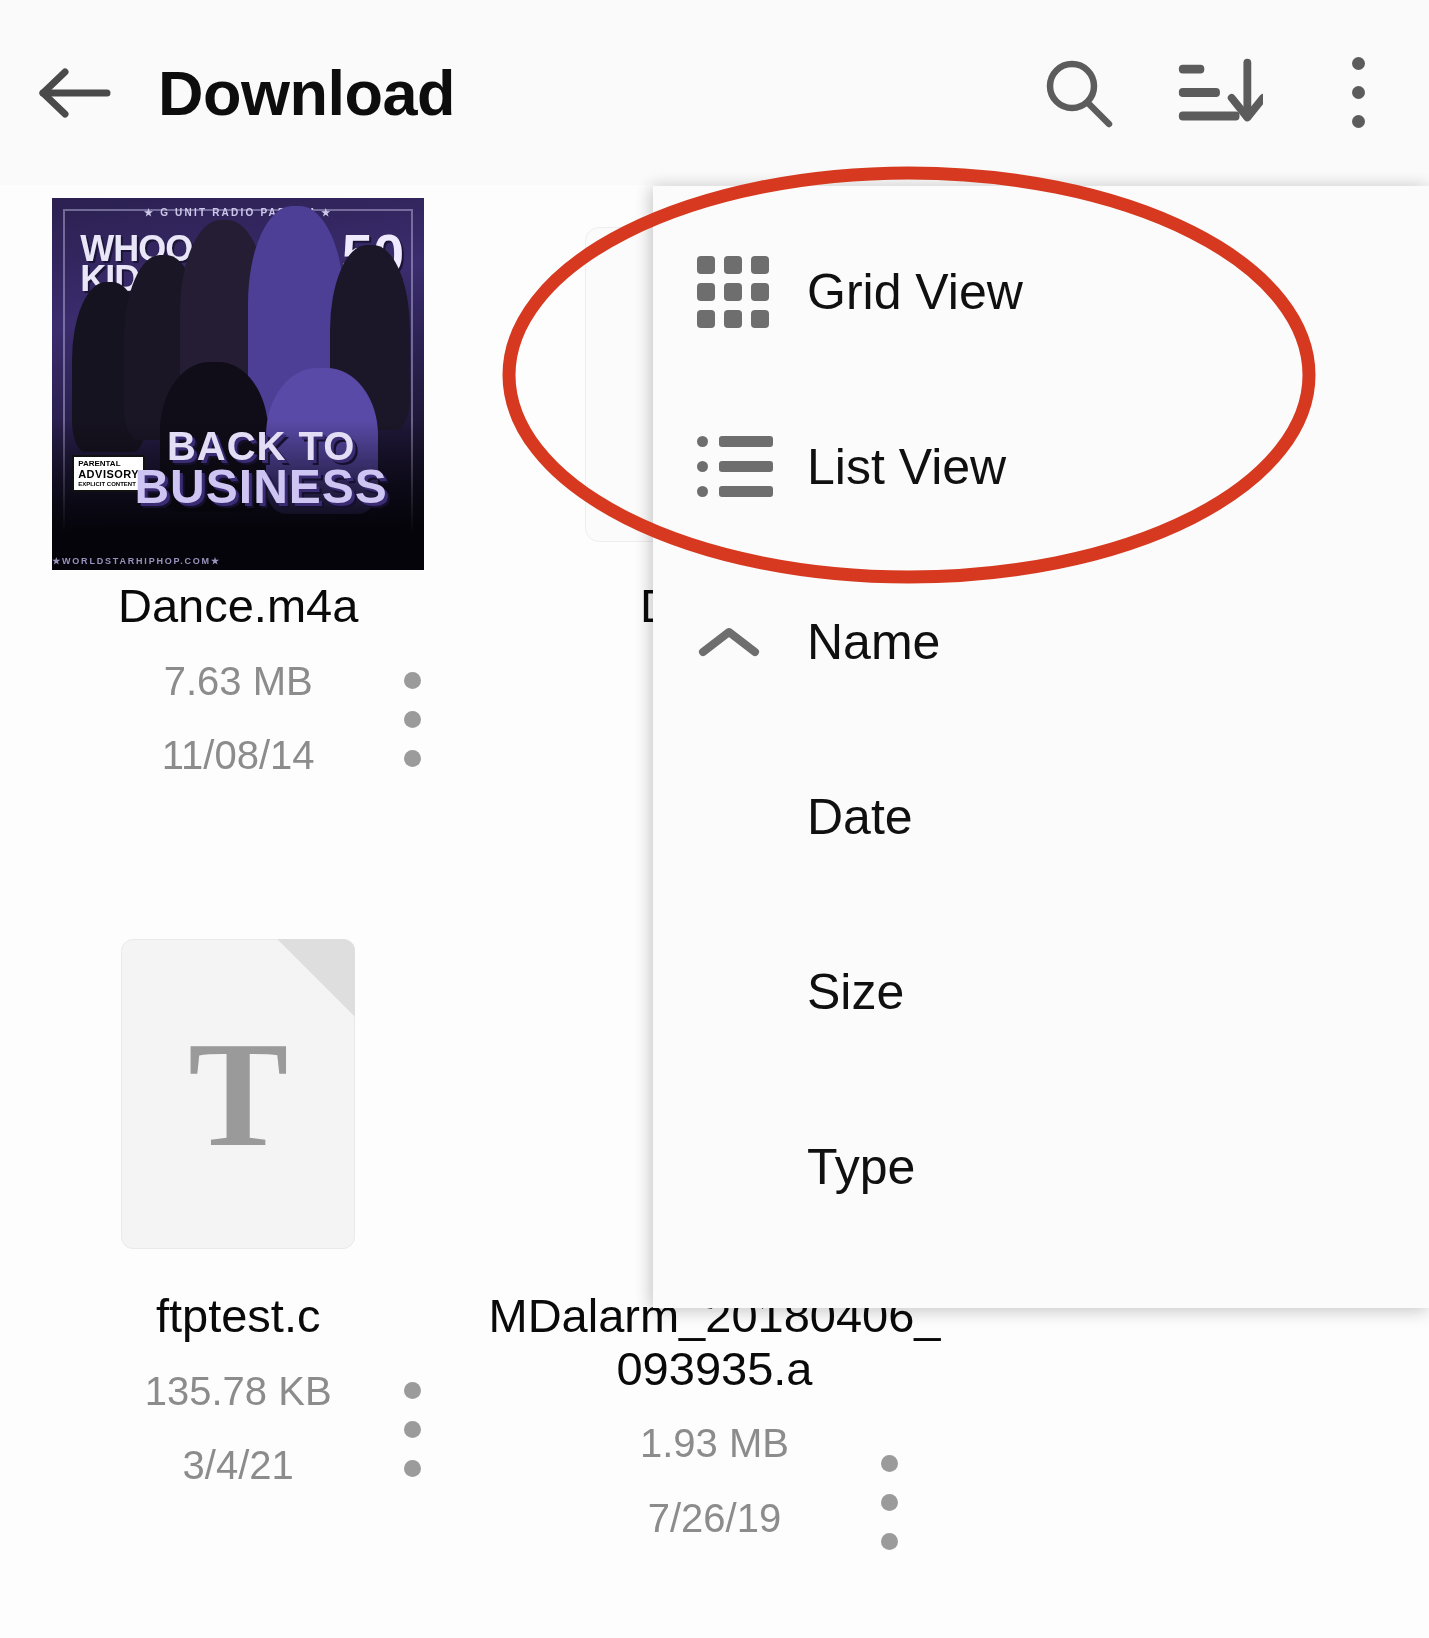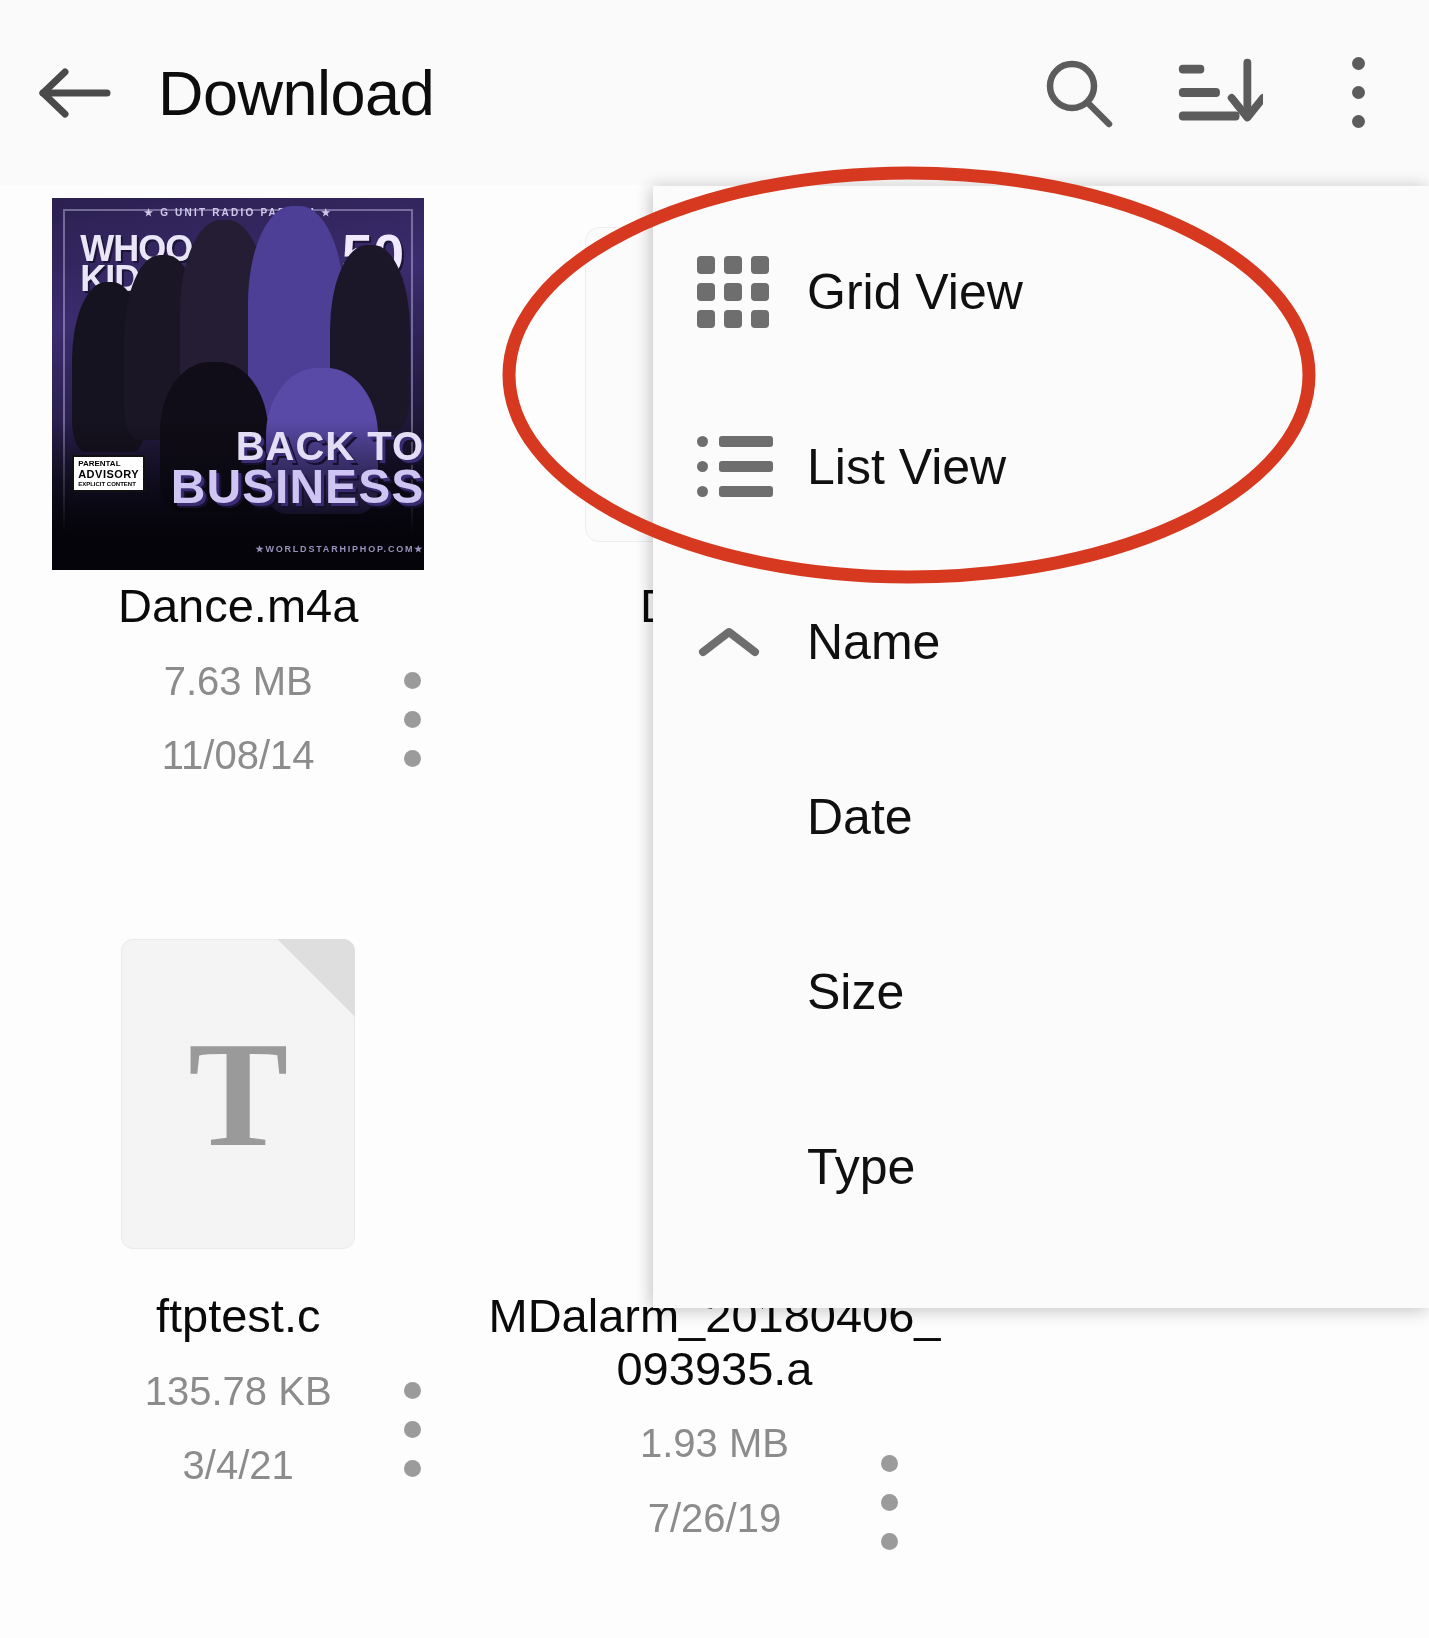--- a/index.html
+++ b/index.html
@@ -15,21 +15,21 @@
   .appbar {
     position:absolute; left:0; top:0; width:1429px; height:185px;
     background:#fafafa;
     display:flex; align-items:center;
   }
   .back-btn {
     width:150px; height:185px; display:flex; align-items:center; justify-content:center;
     cursor:pointer;
   }
   .appbar-title {
-    font-size:63px; font-weight:normal; color:#0d0d0d; letter-spacing:-0.5px;
+    font-size:63px; font-weight:bold; color:#0d0d0d; letter-spacing:-0.5px;
     margin-left:8px; white-space:nowrap;
   }
   .appbar-actions {
     position:absolute; right:26px; top:0; height:185px;
     display:flex; align-items:center; gap:50px;
   }
   .act { width:90px; height:110px; display:flex; align-items:center; justify-content:center; cursor:pointer; }
   .kebab-dot { width:13px; height:13px; border-radius:50%; background:#5c5c5c; display:block; }
   .kebab { display:flex; flex-direction:column; gap:16px; align-items:center; }
 
@@ -58,32 +58,32 @@
   }
   .aa-fifty {
     position:absolute; right:20px; top:34px; color:#efeaff; font-weight:bold;
     font-size:56px; line-height:0.78; text-align:right; text-shadow:2px 2px 0 #1b1436;
   }
   .aa-fifty small { font-size:24px; letter-spacing:3px; display:block; }
   .aa-city { position:absolute; left:0; bottom:0; width:100%; height:150px;
     background:linear-gradient(to top, #05040a 25%, rgba(20,14,45,0) 100%); }
   .fig { position:absolute; border-radius:46% 46% 18% 18%; }
   .aa-bt {
-    position:absolute; bottom:60px; left:0; width:100%; text-align:right;
+    position:absolute; bottom:60px; left:0; width:100%; text-align:center;
     color:#e3def5; font-weight:bold; font-size:40px; line-height:0.93;
     text-shadow:3px 3px 0 #3a2b72, 5px 5px 0 #15102c; letter-spacing:1px;padding-left:46px;
   }
   .aa-bt .b2 { font-size:48px; color:#cfc5f2; display:block; }
   .aa-adv {
     position:absolute; left:20px; bottom:78px; background:#fff; color:#000;
     font-size:8px; font-weight:bold; padding:2px 4px; line-height:1.15; text-align:left;
     border:2px solid #111;
   }
   .aa-adv .lg { font-size:11px; letter-spacing:.5px; }
-  .aa-wsh { position:absolute; bottom:16px; left:0; width:100%; text-align:right;
+  .aa-wsh { position:absolute; bottom:4px; left:0; width:100%; text-align:left;
     color:#9a92bd; font-size:9px; letter-spacing:1.8px; font-weight:bold; }
 
   .docicon {
     width:258px; height:315px; border:1.5px solid #eee; border-radius:14px; background:#fbfbfb;
     display:flex; align-items:center; justify-content:center; position:relative;
   }
   .wordmark { position:relative; width:118px; height:118px; }
   .wordmark .tab {
     position:absolute; right:-8px; top:-12px; width:50px; height:60px;
     background:#5b8fd4; border-radius:5px;

